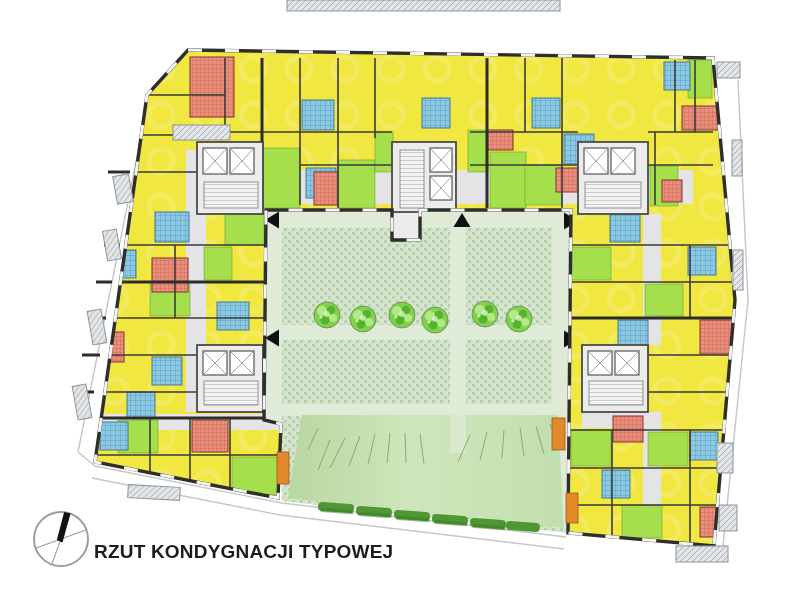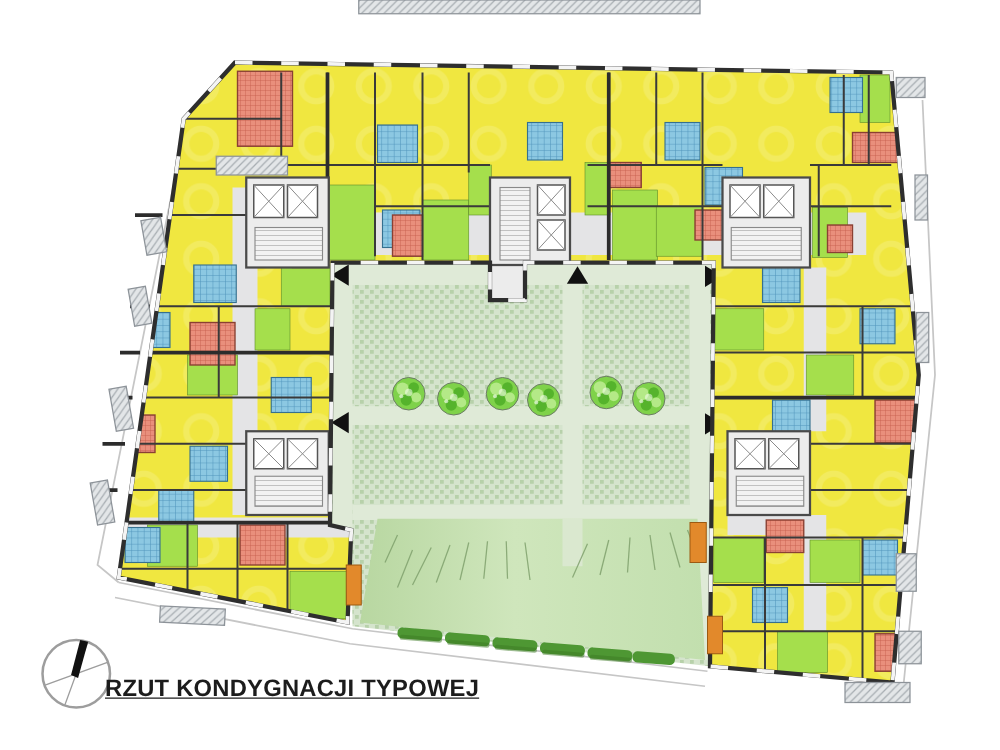--- a/index.html
+++ b/index.html
@@ -7,22 +7,22 @@
     --c-kitchen_green:#a5df4c; --c-bathroom_blue:#8cc8e2; --c-bathroom_tile:#4e93bb;
     --c-special_salmon:#e98f7c; --c-special_hatch:#c65f4e; --c-core_gray:#ececec;
     --c-corridor_gray:#e4e4e6; --c-paving_light:#d5e4cd; --c-paving_dot:#b7d1aa;
     --c-path_green:#dfead7; --c-lawn_green:#c6e0b2; --c-lawn_stroke:#7fa06c;
     --c-hedge_green:#4e9733; --c-tree_green:#7fd24a; --c-tree_light:#b4e987;
     --c-tree_dark:#55b32c; --c-balcony_hatch:#a7adb2; --c-orange:#e2892b; --c-arrow_black:#111111;
   }
   html,body{margin:0;padding:0;background:#fff;font-family:"Liberation Sans",sans-serif;}
   .stage{position:relative;width:800px;height:600px;background:var(--c-background);overflow:hidden;}
   .stage svg{position:absolute;left:0;top:0;}
-  .plan-title{position:absolute;left:84px;top:541px;font-size:19px;font-weight:bold;
-    letter-spacing:.2px;color:#1c1c1c;white-space:nowrap;text-decoration:underline;}
+  .plan-title{position:absolute;left:94px;top:541px;font-size:19px;font-weight:bold;
+    letter-spacing:.2px;color:#1c1c1c;white-space:nowrap;}
   .f-yellow{fill:var(--c-room_yellow);}
   .f-green{fill:var(--c-kitchen_green);stroke:#5f8f2a;stroke-width:.5;}
   .bstroke{stroke:#35708f;stroke-width:.9;}
   .sstroke{stroke:#8a4033;stroke-width:1.1;}
   .f-core{fill:var(--c-core_gray);stroke:#4a4a4a;stroke-width:1.8;}
   .f-corr{fill:var(--c-corridor_gray);}
   .f-orange{fill:var(--c-orange);stroke:#9c5a12;stroke-width:.8;}
   .wall{stroke:#3a3a3a;stroke-width:1.6;fill:none;}
   .wall-heavy{stroke:#2c2c2c;stroke-width:3;fill:none;}
   .outline{fill:none;stroke:var(--c-wall);stroke-width:3.4;stroke-linejoin:miter;}

